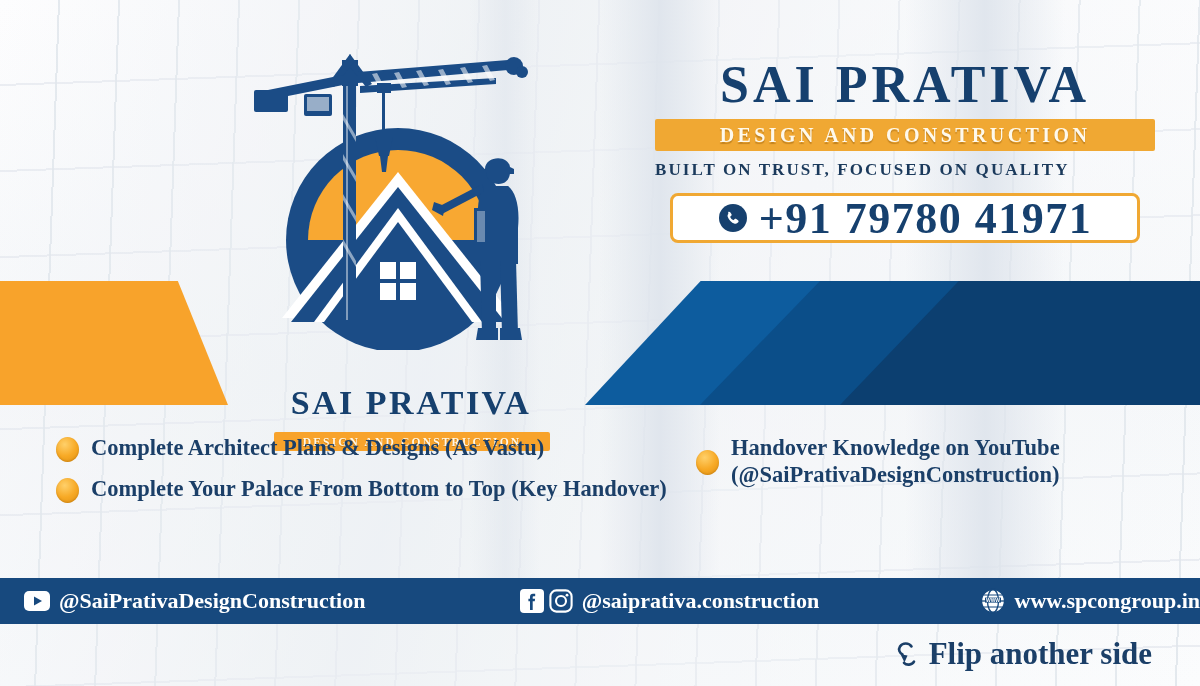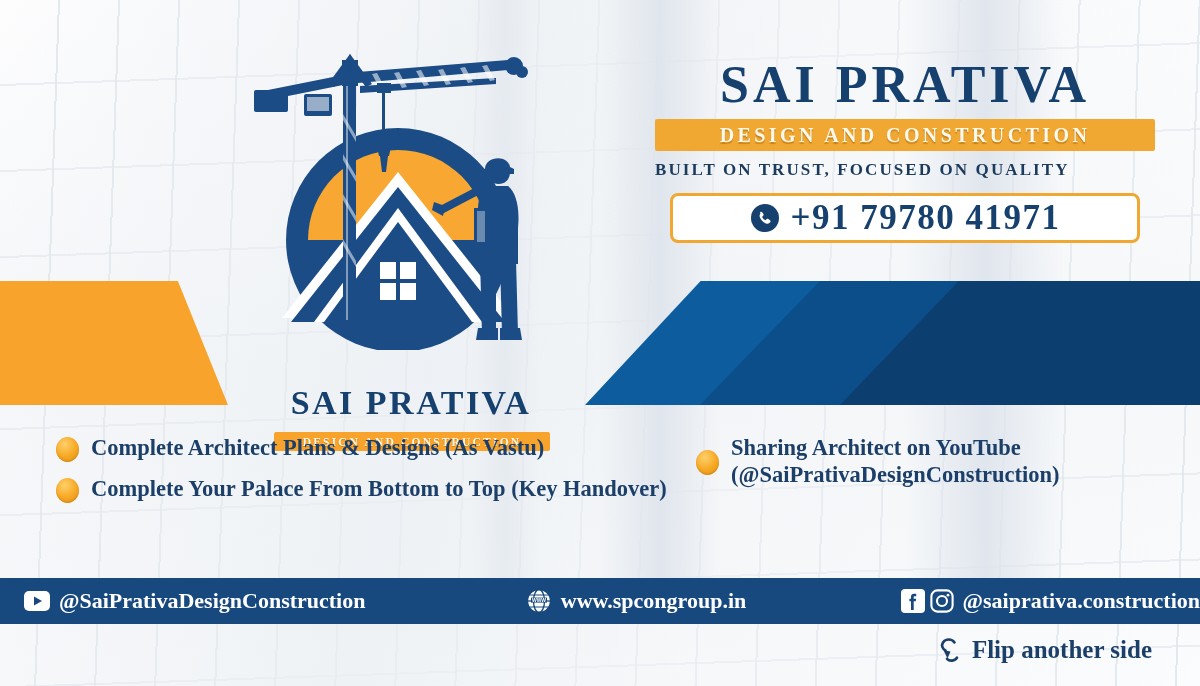--- a/index.html
+++ b/index.html
@@ -180,21 +180,21 @@
     background: #ffffff;
     display: flex;
     align-items: center;
     justify-content: center;
     gap: 11px;
   }
   .phone-icon { flex: 0 0 auto; display: block; }
   .phone-number {
     font-family: "Liberation Serif", "DejaVu Serif", serif;
     font-weight: bold;
-    font-size: 35px;
+    font-size: 44px;
     letter-spacing: 1.5px;
     color: #16406E;
     white-space: nowrap;
   }
 
   
   .services {
     position: absolute;
     left: 56px;
     top: 434px;
@@ -260,21 +260,21 @@
     position: absolute;
     right: 48px;
     top: 636px;
     display: flex;
     align-items: center;
     gap: 10px;
   }
   .flip-text {
     font-family: "Liberation Serif", "DejaVu Serif", serif;
     font-weight: bold;
-    font-size: 25px;
+    font-size: 31px;
     color: #1B3F68;
     white-space: nowrap;
   }
 </style>
 </head>
 <body>
 
 <div class="card">
 
   <div class="bg-texture"></div>
@@ -397,62 +397,62 @@
         <span class="svc-text">Complete Architect Plans &amp; Designs (As Vastu)</span>
       </div>
       <div class="svc-item">
         <span class="svc-bullet"></span>
         <span class="svc-text">Complete Your Palace From Bottom to Top (Key Handover)</span>
       </div>
     </div>
     <div class="svc-col right">
       <div class="svc-item">
         <span class="svc-bullet"></span>
-        <span class="svc-text">Sharing Architect on YouTube (@SaiPrativaDesignConstruction)</span>
+        <span class="svc-text">Handover Knowledge on YouTube (@SaiPrativaDesignConstruction)</span>
       </div>
     </div>
   </div>
 
   <div class="footer">
 
     <div class="f-item yt">
       <svg width="26" height="20" viewBox="0 0 26 20">
         <rect x="0" y="0" width="26" height="20" rx="5" fill="#FFFFFF"></rect>
         <path d="M10 5.6 L18 10 L10 14.4 Z" fill="#17497E"></path>
       </svg>
       <span>@SaiPrativaDesignConstruction</span>
-    </div>
-
-    <div class="f-item web">
-      <svg width="26" height="26" viewBox="0 0 26 26">
-        <circle cx="13" cy="13" r="11.5" fill="#FFFFFF"></circle>
-        <circle cx="13" cy="13" r="11.5" fill="none" stroke="#17497E" stroke-width="1.4"></circle>
-        <ellipse cx="13" cy="13" rx="5.5" ry="11.5" fill="none" stroke="#17497E" stroke-width="1.3"></ellipse>
-        <line x1="1.5" y1="13" x2="24.5" y2="13" stroke="#17497E" stroke-width="1.3"></line>
-        <path d="M3.6 7 H22.4 M3.6 19 H22.4" stroke="#17497E" stroke-width="1.1" fill="none"></path>
-        <rect x="5" y="9.6" width="16" height="5" fill="#17497E"></rect>
-        <text x="13" y="13.9" font-family="Liberation Sans, sans-serif" font-size="5" font-weight="bold" fill="#FFFFFF" text-anchor="middle">WWW</text>
-      </svg>
-      <span>www.spcongroup.in</span>
     </div>
 
     <div class="f-item ig">
       <span class="f-icons">
         <svg width="24" height="24" viewBox="0 0 24 24">
           <rect x="0" y="0" width="24" height="24" rx="4" fill="#FFFFFF"></rect>
           <path d="M15.2 7.2h-1.7c-.5 0-.8.3-.8.8v1.7h2.4l-.35 2.6h-2.05V21h-2.7v-8.7H8.4V9.7h1.6V7.7c0-1.9 1.1-3 2.9-3h2.3z" fill="#17497E"></path>
         </svg>
         <svg width="24" height="24" viewBox="0 0 24 24">
           <rect x="1.4" y="1.4" width="21.2" height="21.2" rx="6" fill="none" stroke="#FFFFFF" stroke-width="2.1"></rect>
           <circle cx="12" cy="12" r="5" fill="none" stroke="#FFFFFF" stroke-width="2.1"></circle>
           <circle cx="18" cy="6.2" r="1.4" fill="#FFFFFF"></circle>
         </svg>
       </span>
       <span>@saiprativa.construction</span>
     </div>
+
+    <div class="f-item web">
+      <svg width="26" height="26" viewBox="0 0 26 26">
+        <circle cx="13" cy="13" r="11.5" fill="#FFFFFF"></circle>
+        <circle cx="13" cy="13" r="11.5" fill="none" stroke="#17497E" stroke-width="1.4"></circle>
+        <ellipse cx="13" cy="13" rx="5.5" ry="11.5" fill="none" stroke="#17497E" stroke-width="1.3"></ellipse>
+        <line x1="1.5" y1="13" x2="24.5" y2="13" stroke="#17497E" stroke-width="1.3"></line>
+        <path d="M3.6 7 H22.4 M3.6 19 H22.4" stroke="#17497E" stroke-width="1.1" fill="none"></path>
+        <rect x="5" y="9.6" width="16" height="5" fill="#17497E"></rect>
+        <text x="13" y="13.9" font-family="Liberation Sans, sans-serif" font-size="5" font-weight="bold" fill="#FFFFFF" text-anchor="middle">WWW</text>
+      </svg>
+      <span>www.spcongroup.in</span>
+    </div>
   </div>
 
   <div class="flip">
     <svg width="26" height="28" viewBox="0 0 26 28">
       <path d="M18.5 6.5 C16 2.5 9.5 2.5 7 6.5 C5 9.6 6.6 13 9.5 14.4" fill="none" stroke="#1B3F68" stroke-width="2.6" stroke-linecap="round"></path>
       <path d="M7.5 14.2 L14.5 15.6 L11.5 22.5 Z" fill="#1B3F68"></path>
       <path d="M11 22.8 C13.5 25.6 19 25.2 21 21.6" fill="none" stroke="#1B3F68" stroke-width="2.6" stroke-linecap="round"></path>
     </svg>
     <span class="flip-text">Flip another side</span>
   </div>

